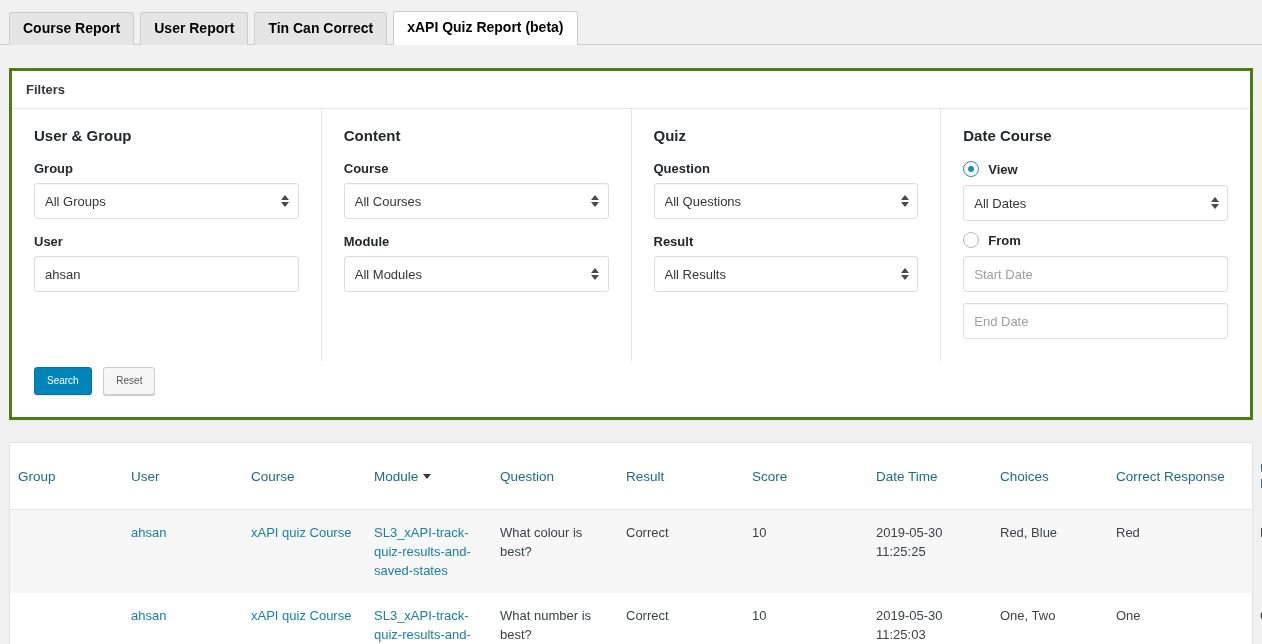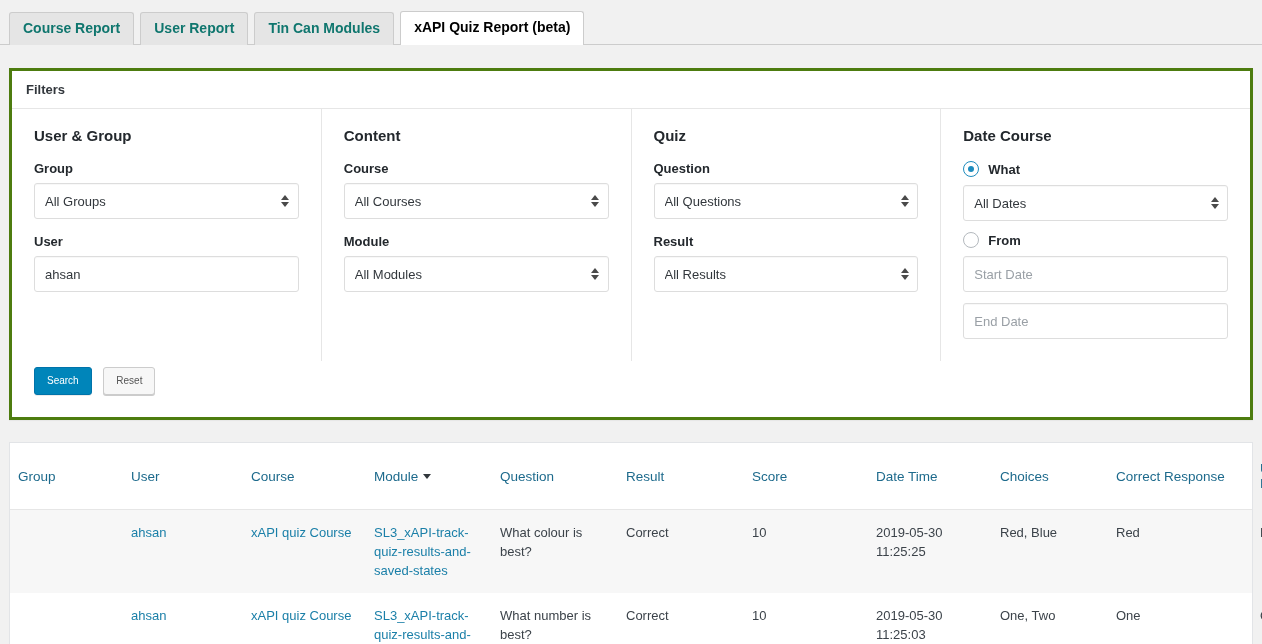--- a/index.html
+++ b/index.html
@@ -28,21 +28,21 @@
     display: flex;
     align-items: flex-end;
   }
   .tab {
     display: inline-block;
     padding: 7px 13px 8px 13px;
     margin-right: 6px;
     font-size: 14px;
     font-weight: bold;
     line-height: 17px;
-    color: #0f766e;
+    color: #000000;
     background: #e5e5e5;
     border: 1px solid #ccc;
     border-bottom: none;
     border-radius: 3px 3px 0 0;
     cursor: pointer;
     white-space: nowrap;
     position: relative;
     top: 1px;
   }
   .tab.active {
@@ -261,21 +261,21 @@
   .c-correct { width: 128px; }
   .c-userresp { width: auto; }
   th.c-group, td.c-group { padding-left: 14px; }
 </style>
 </head>
 <body>
 
 <div class="tab-bar">
   <div class="tab">Course Report</div>
   <div class="tab">User Report</div>
-  <div class="tab">Tin Can Modules</div>
+  <div class="tab">Tin Can Correct</div>
   <div class="tab active">xAPI Quiz Report (beta)</div>
 </div>
 
 <div class="panel">
   <div class="panel-head">Filters</div>
 
   <div class="panel-body">
 
     <div class="fcol">
       <div class="fcol-title">User &amp; Group</div>
@@ -357,21 +357,21 @@
             </span>
         </div>
       </div>
     </div>
 
     <div class="fcol">
       <div class="fcol-title">Date Course</div>
 
       <div class="radio-row">
         <span class="radio checked"></span>
-        <span class="radio-label">What</span>
+        <span class="radio-label">View</span>
       </div>
 
       <div class="selwrap date-ctl">
         <select class="fctl">
           <option>All Dates</option>
         </select>
         <span class="arrows">
             <i class="up"></i>
             <i class="down"></i>
           </span>

